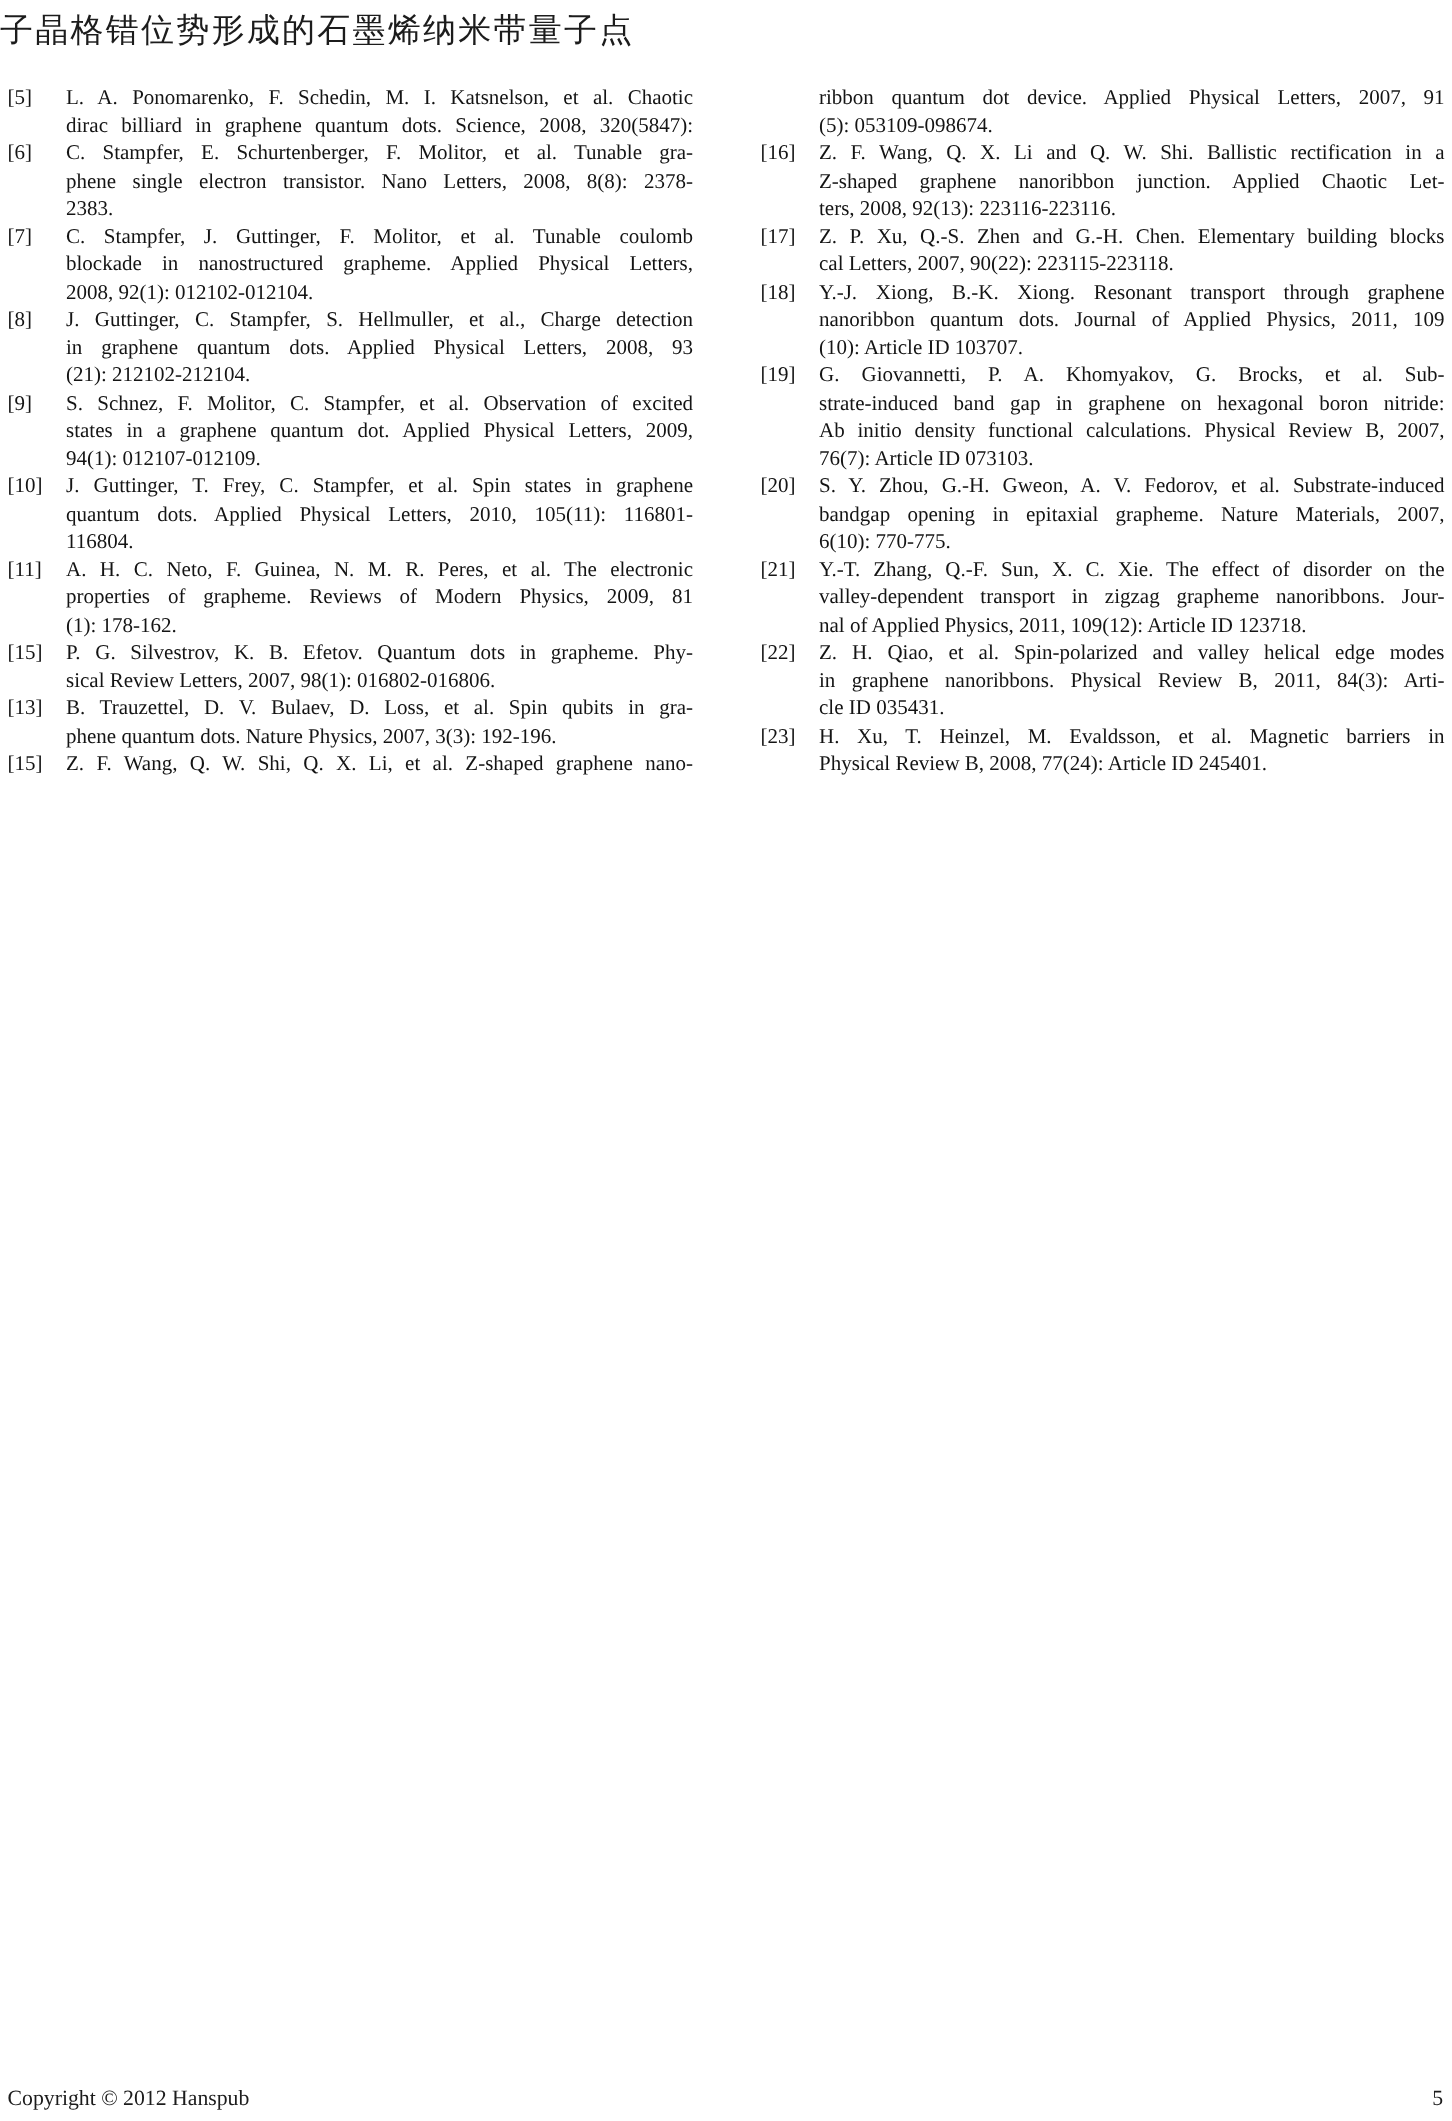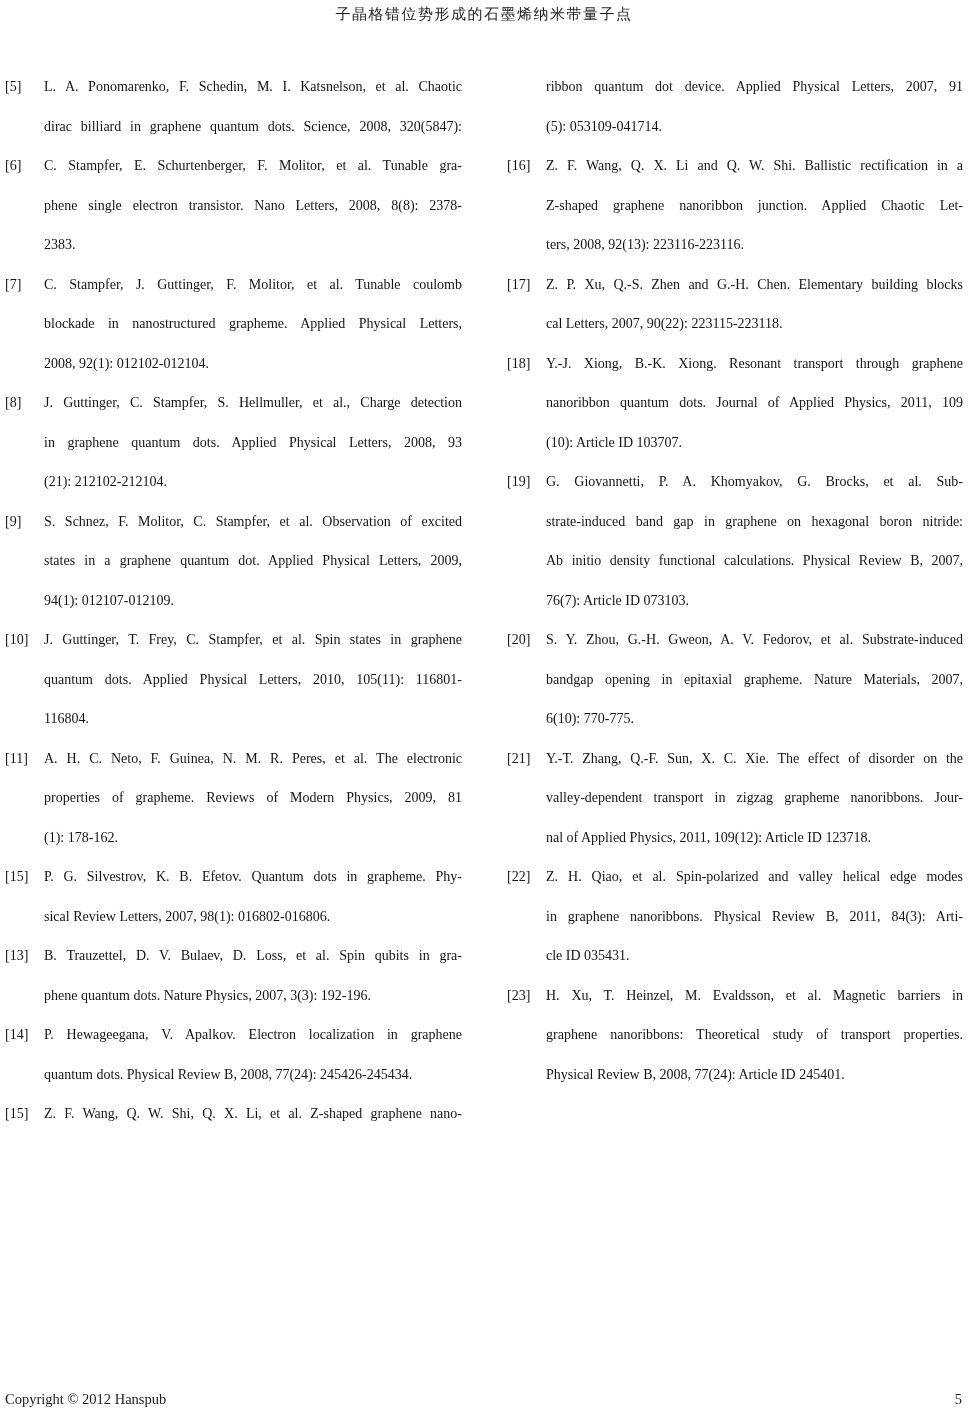--- a/index.html
+++ b/index.html
@@ -10,22 +10,22 @@
     position: relative;
     font-family: "Liberation Serif", serif;
     color: #141414;
     overflow: hidden;
   }
   .page-title {
     position: absolute;
     top: 5px;
     left: 0;
     width: 968px;
-    text-align: center;
-    font-size: 15px;
+    text-align: left;
+    font-size: 22px;
     letter-spacing: 1.5px;
     color: #1c1c1c;
     white-space: nowrap;
   }
   .columns {
     position: absolute;
     top: 57px;
     left: 5px;
     width: 958px;
     display: flex;
@@ -37,21 +37,21 @@
     position: relative;
     padding-left: 39px;
     font-size: 14px;
     line-height: 18.5px;
   }
   .ref-label {
     position: absolute;
     left: 0;
     top: 0;
   }
-  .ref-line { min-height: 18.5px; margin-top: 21px; }
+  .ref-line { min-height: 18.5px; }
   .ref-line.j {
     text-align: justify;
     text-align-last: justify;
     -moz-text-align-last: justify;
   }
   .footer {
     position: absolute;
     top: 1391px;
     left: 5px;
     width: 957px;
@@ -113,33 +113,28 @@
         <div class="ref-label">[15]</div>
         <div class="ref-line j">P. G. Silvestrov, K. B. Efetov. Quantum dots in grapheme. Phy-</div>
         <div class="ref-line">sical Review Letters, 2007, 98(1): 016802-016806.</div>
       </div>
       <div class="ref">
         <div class="ref-label">[13]</div>
         <div class="ref-line j">B. Trauzettel, D. V. Bulaev, D. Loss, et al. Spin qubits in gra-</div>
         <div class="ref-line">phene quantum dots. Nature Physics, 2007, 3(3): 192-196.</div>
       </div>
       <div class="ref">
-        <div class="ref-label">[14]</div>
-        <div class="ref-line j">P. Hewageegana, V. Apalkov. Electron localization in graphene</div>
-        <div class="ref-line">quantum dots. Physical Review B, 2008, 77(24): 245426-245434.</div>
-      </div>
-      <div class="ref">
         <div class="ref-label">[15]</div>
         <div class="ref-line j">Z. F. Wang, Q. W. Shi, Q. X. Li, et al. Z-shaped graphene nano-</div>
       </div>
     </div>
   <div class="col right" id="col-right">
       <div class="ref">
         <div class="ref-line j">ribbon quantum dot device. Applied Physical Letters, 2007, 91</div>
-        <div class="ref-line">(5): 053109-041714.</div>
+        <div class="ref-line">(5): 053109-098674.</div>
       </div>
       <div class="ref">
         <div class="ref-label">[16]</div>
         <div class="ref-line j">Z. F. Wang, Q. X. Li and Q. W. Shi. Ballistic rectification in a</div>
         <div class="ref-line j">Z-shaped graphene nanoribbon junction. Applied Chaotic Let-</div>
         <div class="ref-line">ters, 2008, 92(13): 223116-223116.</div>
       </div>
       <div class="ref">
         <div class="ref-label">[17]</div>
         <div class="ref-line j">Z. P. Xu, Q.-S. Zhen and G.-H. Chen. Elementary building blocks</div>
@@ -172,21 +167,20 @@
       </div>
       <div class="ref">
         <div class="ref-label">[22]</div>
         <div class="ref-line j">Z. H. Qiao, et al. Spin-polarized and valley helical edge modes</div>
         <div class="ref-line j">in graphene nanoribbons. Physical Review B, 2011, 84(3): Arti-</div>
         <div class="ref-line">cle ID 035431.</div>
       </div>
       <div class="ref">
         <div class="ref-label">[23]</div>
         <div class="ref-line j">H. Xu, T. Heinzel, M. Evaldsson, et al. Magnetic barriers in</div>
-        <div class="ref-line j">graphene nanoribbons: Theoretical study of transport properties.</div>
         <div class="ref-line">Physical Review B, 2008, 77(24): Article ID 245401.</div>
       </div>
     </div>
 </div>
 
 <div class="footer">
   <span>Copyright © 2012 Hanspub</span>
   <span>5</span>
 </div>
 

